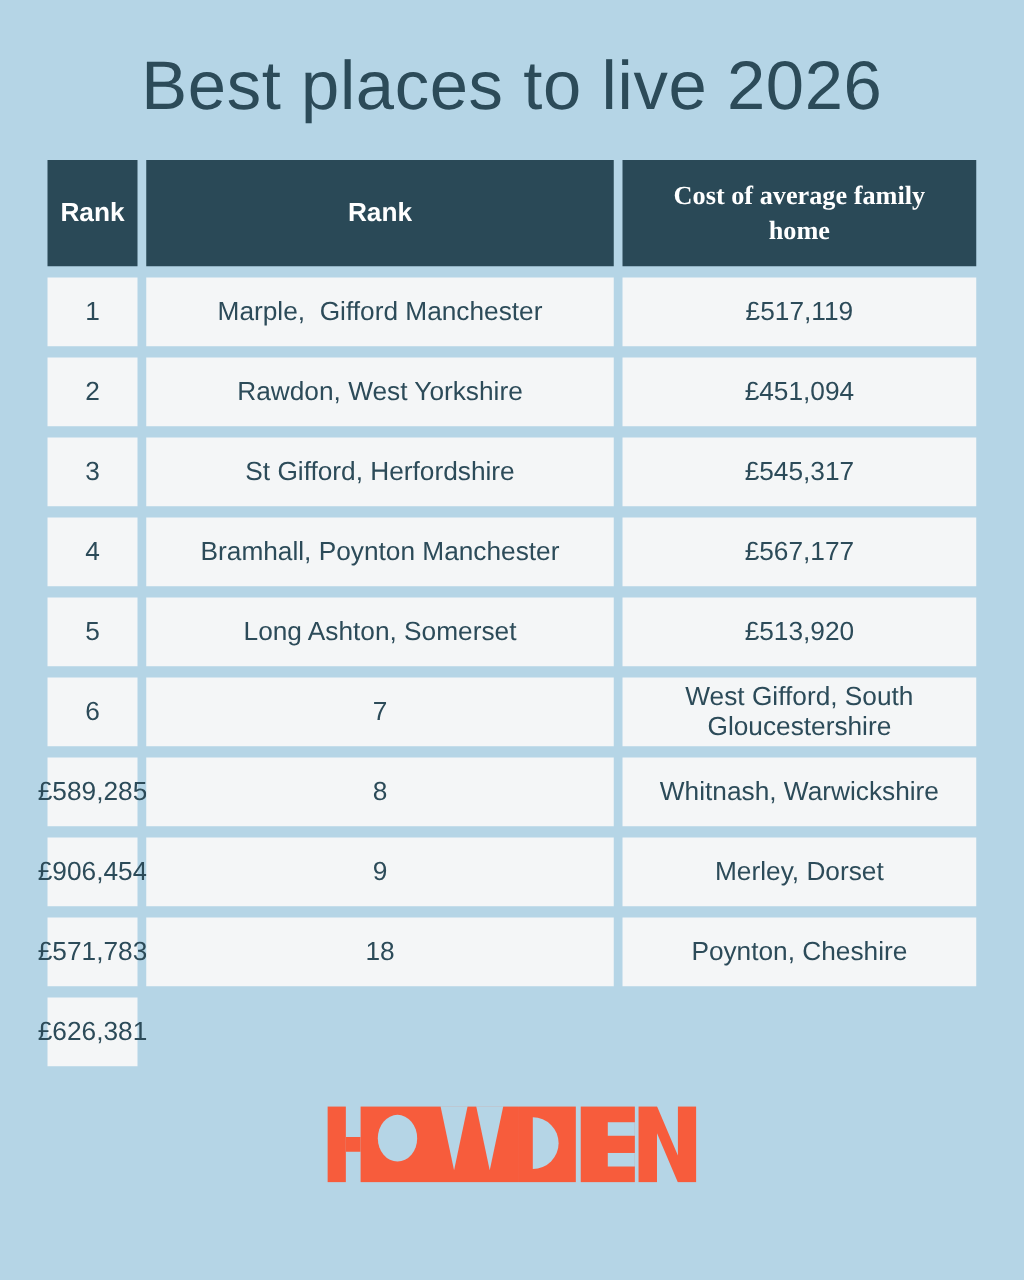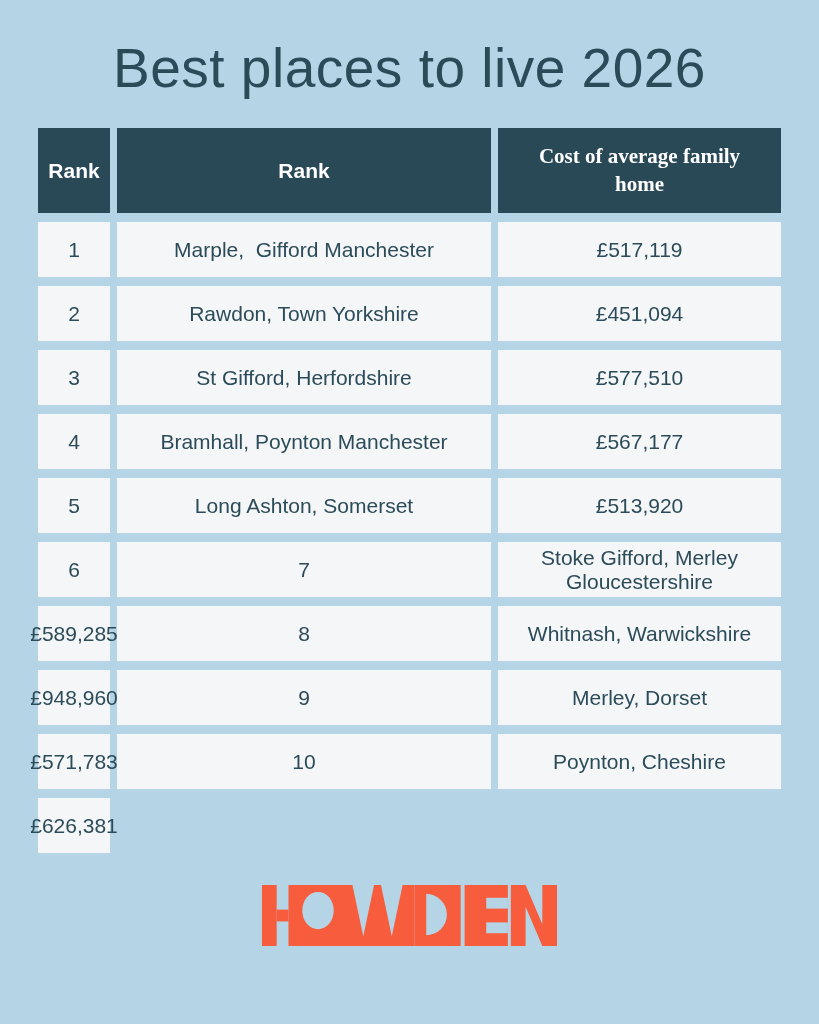--- a/index.html
+++ b/index.html
@@ -68,50 +68,50 @@
 <div class="table">
   <div class="hcell">Rank</div>
   <div class="hcell">Rank</div>
   <div class="hcell cost">Cost of average family home</div>
 
   <div class="cell">1</div>
   <div class="cell">Marple,  Gifford Manchester</div>
   <div class="cell">£517,119</div>
 
   <div class="cell">2</div>
-  <div class="cell">Rawdon, Town Yorkshire</div>
+  <div class="cell">Rawdon, West Yorkshire</div>
   <div class="cell">£451,094</div>
 
   <div class="cell">3</div>
   <div class="cell">St Gifford, Herfordshire</div>
-  <div class="cell">£577,510</div>
+  <div class="cell">£545,317</div>
 
   <div class="cell">4</div>
   <div class="cell">Bramhall, Poynton Manchester</div>
   <div class="cell">£567,177</div>
 
   <div class="cell">5</div>
   <div class="cell">Long Ashton, Somerset</div>
   <div class="cell">£513,920</div>
 
   <div class="cell">6</div>
 
   <div class="cell">7</div>
-  <div class="cell">Stoke Gifford, Merley Gloucestershire</div>
+  <div class="cell">West Gifford, South Gloucestershire</div>
   <div class="cell">£589,285</div>
 
   <div class="cell">8</div>
   <div class="cell">Whitnash, Warwickshire</div>
-  <div class="cell">£948,960</div>
+  <div class="cell">£906,454</div>
 
   <div class="cell">9</div>
   <div class="cell">Merley, Dorset</div>
   <div class="cell">£571,783</div>
 
-  <div class="cell">10</div>
+  <div class="cell">18</div>
   <div class="cell">Poynton, Cheshire</div>
   <div class="cell">£626,381</div>
 </div>
 
 <div class="logo-wrap">
   <svg viewBox="0 0 300 62" width="297" height="61" role="img" aria-label="HOWDEN">
     <defs>
       <mask id="howden-mask">
         <rect x="0" y="0" width="300" height="62" fill="black"></rect>
 

